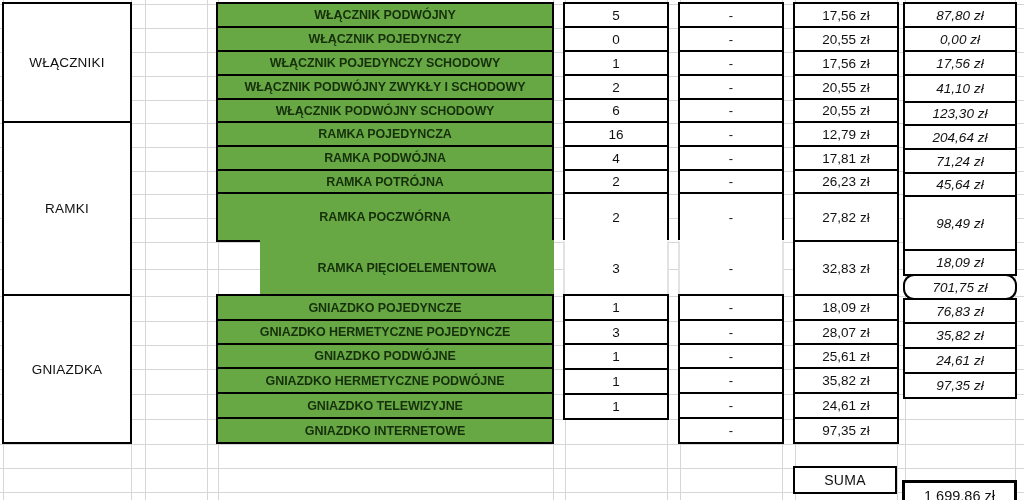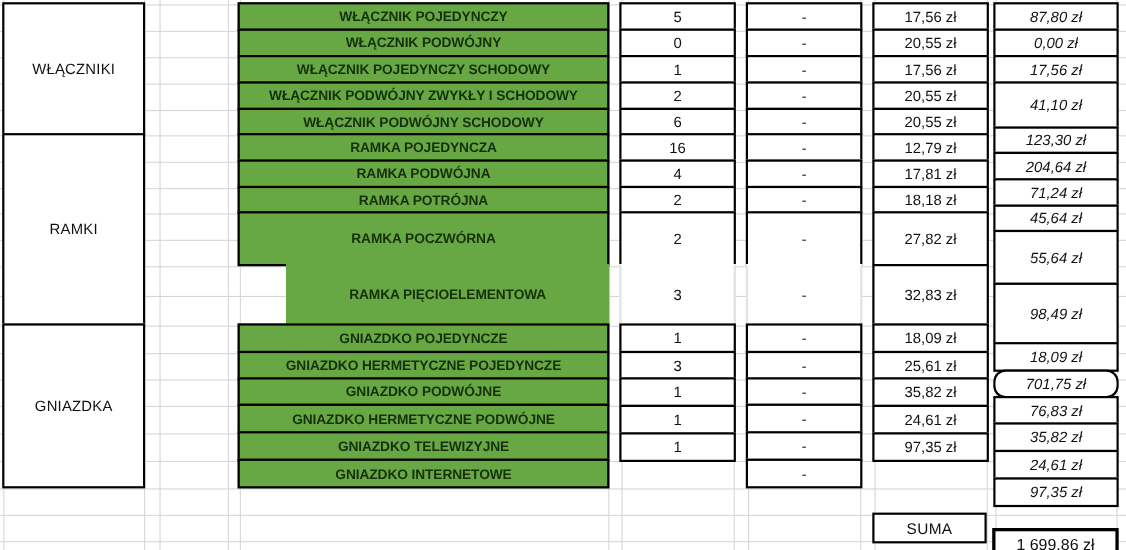--- a/index.html
+++ b/index.html
@@ -96,22 +96,22 @@
       <div class="gl-v" style="left: 1015px; background: rgb(214, 214, 214);"></div>
     </div>
 
   <div class="col" id="category-column" style="left:2px;top:2px;width:130px;">
       <div class="cell cat-cell" style="height: 121px;">WŁĄCZNIKI</div>
       <div class="cell cat-cell" style="height: 175px;">RAMKI</div>
       <div class="cell cat-cell" style="height: 150px;">GNIAZDKA</div>
     </div>
 
   <div class="col" id="name-column" style="left:216px;top:2px;width:338px;">
+      <div class="cell name-cell" style="height: 26px; background: rgb(103, 168, 69); color: rgb(22, 48, 11);">WŁĄCZNIK PODWÓJNY</div>
       <div class="cell name-cell" style="height: 26px; background: rgb(103, 168, 69); color: rgb(22, 48, 11);">WŁĄCZNIK POJEDYNCZY</div>
-      <div class="cell name-cell" style="height: 26px; background: rgb(103, 168, 69); color: rgb(22, 48, 11);">WŁĄCZNIK PODWÓJNY</div>
       <div class="cell name-cell" style="height: 26px; background: rgb(103, 168, 69); color: rgb(22, 48, 11);">WŁĄCZNIK POJEDYNCZY SCHODOWY</div>
       <div class="cell name-cell" style="height: 26px; background: rgb(103, 168, 69); color: rgb(22, 48, 11);">WŁĄCZNIK PODWÓJNY ZWYKŁY I SCHODOWY</div>
       <div class="cell name-cell" style="height: 25px; background: rgb(103, 168, 69); color: rgb(22, 48, 11);">WŁĄCZNIK PODWÓJNY SCHODOWY</div>
       <div class="cell name-cell" style="height: 26px; background: rgb(103, 168, 69); color: rgb(22, 48, 11);">RAMKA POJEDYNCZA</div>
       <div class="cell name-cell" style="height: 26px; background: rgb(103, 168, 69); color: rgb(22, 48, 11);">RAMKA PODWÓJNA</div>
       <div class="cell name-cell" style="height: 25px; background: rgb(103, 168, 69); color: rgb(22, 48, 11);">RAMKA POTRÓJNA</div>
       <div class="cell name-cell" style="height: 50px; background: rgb(103, 168, 69); color: rgb(22, 48, 11);">RAMKA POCZWÓRNA</div>
       <div class="cell name-cell nb-green" style="height: 56px; background: rgb(103, 168, 69); color: rgb(22, 48, 11);">RAMKA PIĘCIOELEMENTOWA</div>
       <div class="cell name-cell" style="height: 27px; background: rgb(103, 168, 69); color: rgb(22, 48, 11);">GNIAZDKO POJEDYNCZE</div>
       <div class="cell name-cell" style="height: 26px; background: rgb(103, 168, 69); color: rgb(22, 48, 11);">GNIAZDKO HERMETYCZNE POJEDYNCZE</div>
@@ -159,40 +159,40 @@
     </div>
 
   <div class="col" id="unit-column" style="left:793px;top:2px;width:106px;">
       <div class="cell num-cell" style="height: 26px;">17,56 zł</div>
       <div class="cell num-cell" style="height: 26px;">20,55 zł</div>
       <div class="cell num-cell" style="height: 26px;">17,56 zł</div>
       <div class="cell num-cell" style="height: 26px;">20,55 zł</div>
       <div class="cell num-cell" style="height: 25px;">20,55 zł</div>
       <div class="cell num-cell" style="height: 26px;">12,79 zł</div>
       <div class="cell num-cell" style="height: 26px;">17,81 zł</div>
-      <div class="cell num-cell" style="height: 25px;">18,18 zł</div>
+      <div class="cell num-cell" style="height: 25px;">26,23 zł</div>
       <div class="cell num-cell" style="height: 50px;">27,82 zł</div>
       <div class="cell num-cell" style="height: 56px;">32,83 zł</div>
       <div class="cell num-cell" style="height: 27px;">18,09 zł</div>
+      <div class="cell num-cell" style="height: 26px;">28,07 zł</div>
       <div class="cell num-cell" style="height: 26px;">25,61 zł</div>
       <div class="cell num-cell" style="height: 27px;">35,82 zł</div>
       <div class="cell num-cell" style="height: 27px;">24,61 zł</div>
       <div class="cell num-cell" style="height: 27px;">97,35 zł</div>
     </div>
 
   <div class="col" id="total-column" style="left:903px;top:2px;width:114px;font-style:italic;">
       <div class="cell num-cell" style="height: 26px;">87,80 zł</div>
       <div class="cell num-cell" style="height: 26px;">0,00 zł</div>
       <div class="cell num-cell" style="height: 26px;">17,56 zł</div>
-      <div class="cell num-cell" style="height: 43px; text-align: center;">41,10 zł</div>
+      <div class="cell num-cell" style="height: 29px; text-align: center;">41,10 zł</div>
       <div class="cell num-cell" style="height: 25px;">123,30 zł</div>
       <div class="cell num-cell" style="height: 26px;">204,64 zł</div>
       <div class="cell num-cell" style="height: 26px;">71,24 zł</div>
       <div class="cell num-cell" style="height: 25px;">45,64 zł</div>
-      <div class="cell num-cell" style="height: 50px;">55,64 zł</div>
       <div class="cell num-cell" style="height: 56px;">98,49 zł</div>
       <div class="cell num-cell" style="height: 27px;">18,09 zł</div>
       <div class="cell num-cell" style="height: 26px; border-radius: 11px;">701,75 zł</div>
       <div class="cell num-cell" style="height: 26px;">76,83 zł</div>
       <div class="cell num-cell" style="height: 27px;">35,82 zł</div>
       <div class="cell num-cell" style="height: 27px;">24,61 zł</div>
       <div class="cell num-cell" style="height: 27px;">97,35 zł</div>
     </div>
 
   <div class="suma-label" style="left:793px;top:466px;width:104px;height:28px;">SUMA</div>

